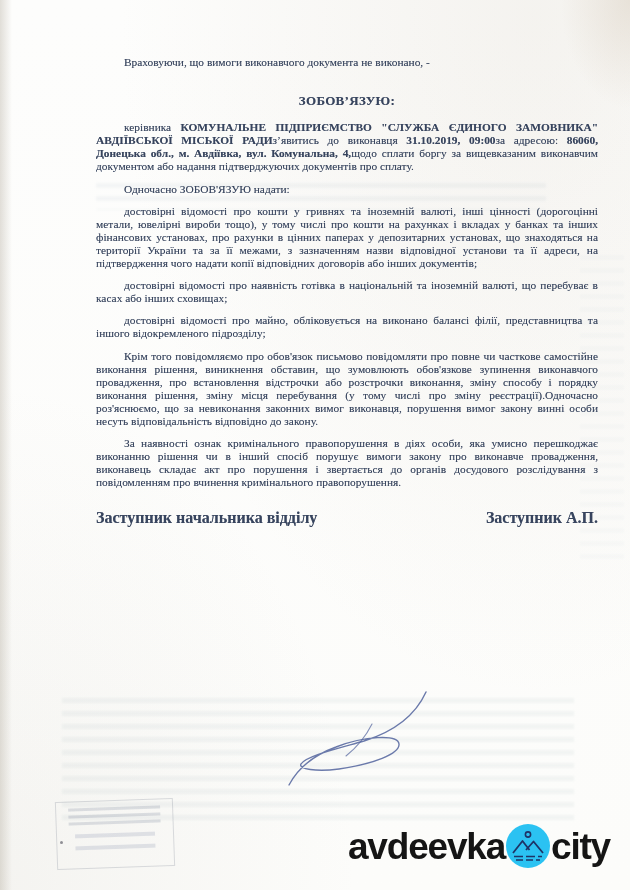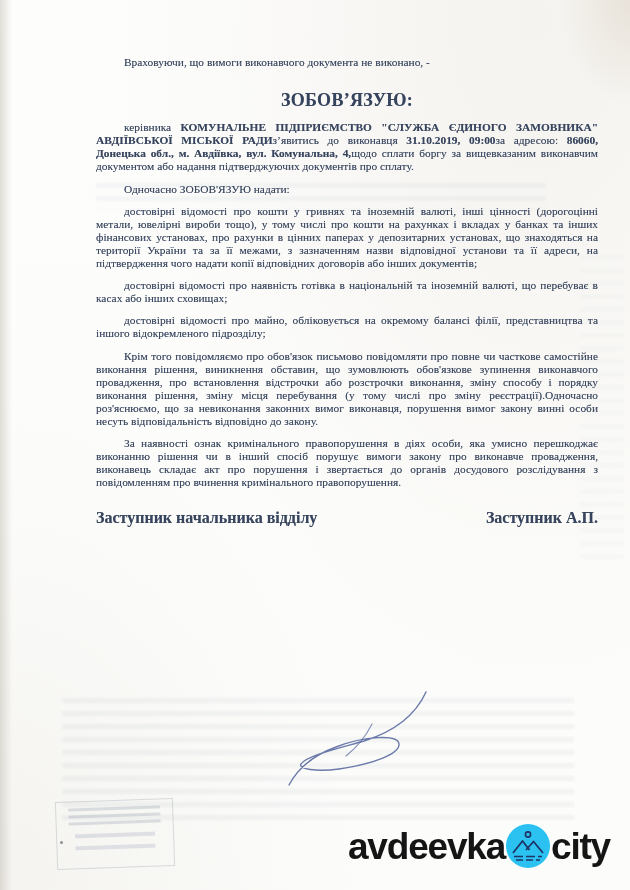--- a/index.html
+++ b/index.html
@@ -46,21 +46,21 @@
     position:absolute;left:72px;top:56px;width:502px;
     font-size:11.4px;line-height:13.1px;color:#37445e;
     text-align:justify;
     filter:blur(0.18px);
     text-shadow:0 0 0.5px rgba(55,68,94,0.45);
     margin-left:24px;
   }
   .doc p{margin:0 0 9px 0;text-indent:28px;}
   .doc p.intro{margin-bottom:25px;}
   .doc h2{
-    margin:0 0 14px 0;text-align:center;font-size:18px;
+    margin:0 0 14px 0;text-align:center;font-size:13px;
     font-weight:bold;letter-spacing:0.3px;
   }
   .b{font-weight:bold;}
   .note{margin-bottom:8px;}
   .sig-row{display:flex;justify-content:space-between;margin-top:22px;font-weight:bold;
     font-size:16px;}
   .signature-scribble{position:absolute;left:276px;top:686px;width:162px;height:112px;
     pointer-events:none;}
   
   .logo{position:absolute;right:20px;top:818px;height:56px;display:flex;align-items:center;
@@ -86,21 +86,21 @@
     <p class="intro">Враховуючи, що вимоги виконавчого документа не виконано, -</p>
 
     <h2>ЗОБОВ’ЯЗУЮ:</h2>
 
     <p><span>керівника </span><span class="b">КОМУНАЛЬНЕ ПІДПРИЄМСТВО "СЛУЖБА ЄДИНОГО ЗАМОВНИКА" АВДІЇВСЬКОЇ МІСЬКОЇ РАДИ</span><span>з’явитись до виконавця </span><span class="b">31.10.2019, 09:00</span><span>за адресою: </span><span class="b">86060, Донецька обл., м. Авдіївка, вул. Комунальна, 4,</span><span>щодо сплати боргу за вищевказаним виконавчим документом або надання підтверджуючих документів про сплату.</span></p>
 
     <p>Одночасно ЗОБОВ'ЯЗУЮ надати:</p>
 
     <p>достовірні відомості про кошти у гривнях та іноземній валюті, інші цінності (дорогоцінні метали, ювелірні вироби тощо), у тому числі про кошти на рахунках і вкладах у банках та інших фінансових установах, про рахунки в цінних паперах у депозитарних установах, що знаходяться на території України та за її межами, з зазначенням назви відповідної установи та її адреси, на підтвердження чого надати копії відповідних договорів або інших документів;</p>
     <p>достовірні відомості про наявність готівка в національній та іноземній валюті, що перебуває в касах або інших сховищах;</p>
-    <p>достовірні відомості про майно, обліковується на окремому балансі філії, представництва та іншого відокремленого підрозділу;</p>
+    <p>достовірні відомості про майно, обліковується на виконано балансі філії, представництва та іншого відокремленого підрозділу;</p>
 
     <p class="note">Крім того повідомляємо про обов'язок письмово повідомляти про повне чи часткове самостійне виконання рішення, виникнення обставин, що зумовлюють обов'язкове зупинення виконавчого провадження, про встановлення відстрочки або розстрочки виконання, зміну способу і порядку виконання рішення, зміну місця перебування (у тому числі про зміну реєстрації).Одночасно роз'яснюємо, що за невиконання законних вимог виконавця, порушення вимог закону винні особи несуть відповідальність відповідно до закону.</p>
     <p class="note">За наявності ознак кримінального правопорушення в діях особи, яка умисно перешкоджає виконанню рішення чи в інший спосіб порушує вимоги закону про виконавче провадження, виконавець складає акт про порушення і звертається до органів досудового розслідування з повідомленням про вчинення кримінального правопорушення.</p>
 
     <div class="sig-row">
       <span>Заступник начальника відділу</span>
       <span>Заступник А.П.</span>
     </div>
   </div>
 

